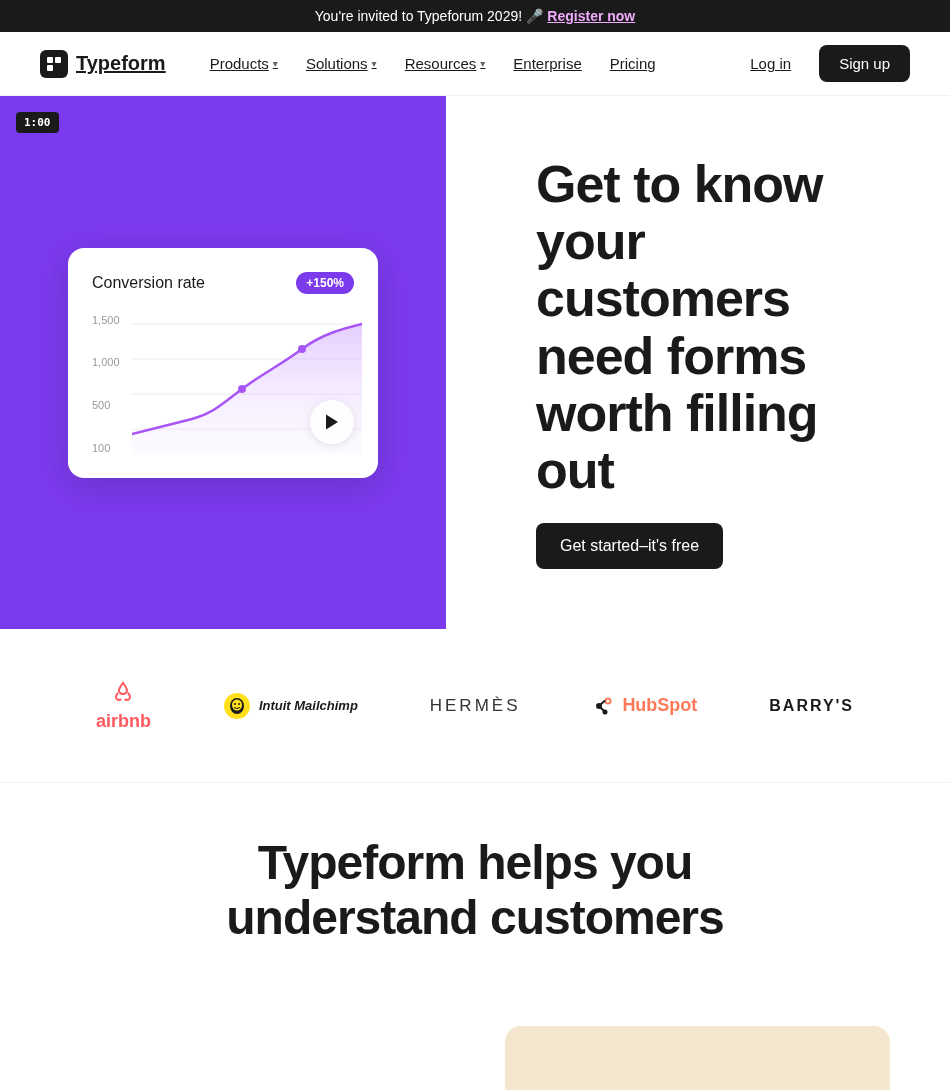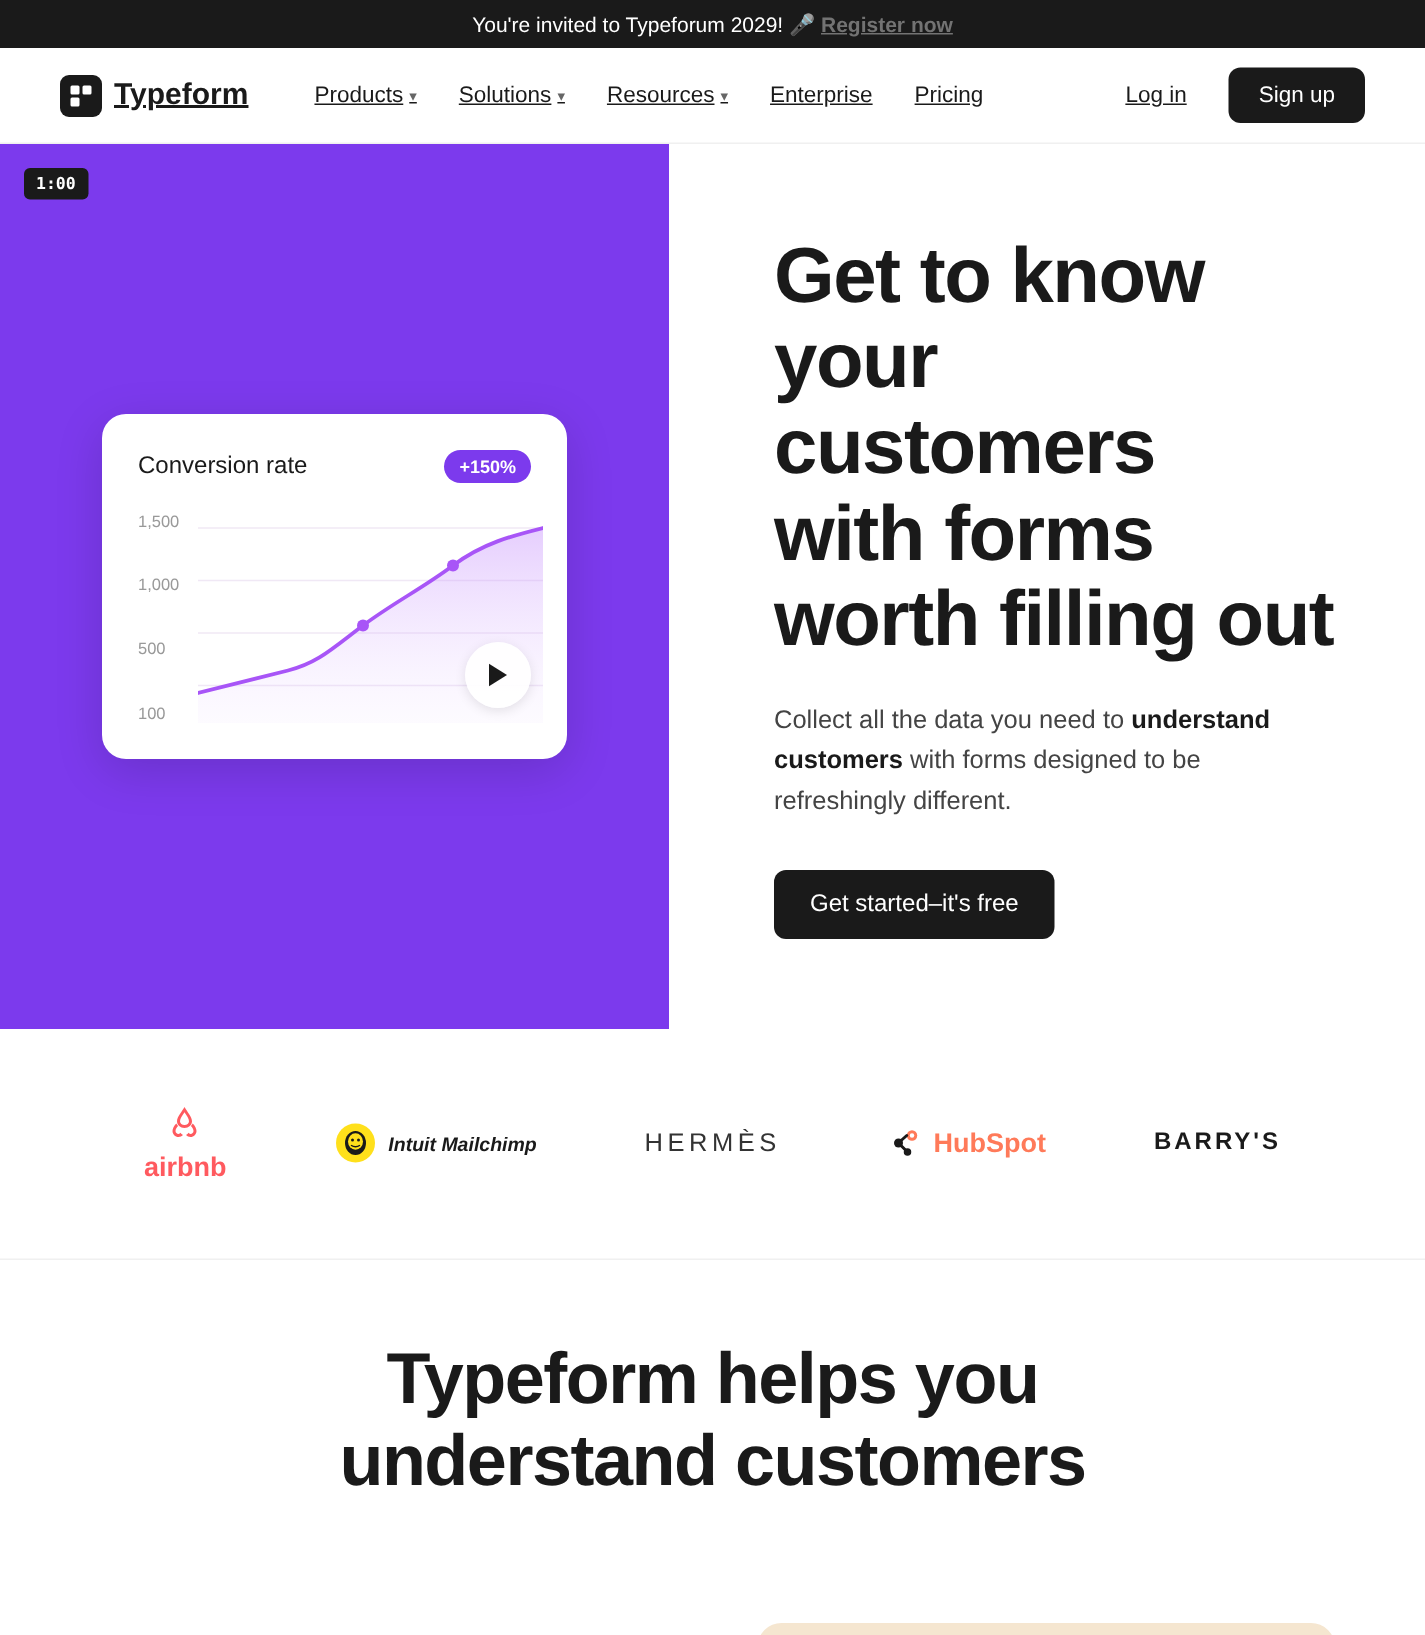--- a/index.html
+++ b/index.html
@@ -7,21 +7,21 @@
 
     
     .top-banner {
       background: #1a1a1a;
       color: #fff;
       text-align: center;
       padding: 8px 16px;
       font-size: 14px;
     }
     .top-banner a {
-      color: #737373;
+      color: #f0abfc;
       font-weight: 700;
       text-decoration: underline;
     }
 
     
     nav {
       display: flex;
       align-items: center;
       justify-content: space-between;
       padding: 0 40px;
@@ -92,20 +92,21 @@
       border: none;
       cursor: pointer;
       border-radius: 8px;
       font-weight: 500;
     }
 
     
     .hero {
       display: flex;
       min-height: 440px;
+      gap: 20px;
     }
     .hero-left {
       width: 446px;
       background: #7c3aed;
       flex-shrink: 0;
       position: relative;
       display: flex;
       align-items: center;
       justify-content: center;
       padding: 40px;
@@ -378,26 +379,23 @@
           </div>
         </div>
       </div>
     </div>
   </div>
 
   <div class="hero-right">
     <h1 class="hero-headline">
       <span>Get to know</span><br>
       <span>your customers</span><br>
-      <span>with forms</span><br>
+      <span>need forms</span><br>
       <span>worth filling out</span>
     </h1>
-    <p class="hero-subtext">
-      <span>Collect all the data you need to </span><strong>understand customers</strong><span> with forms designed to be refreshingly different.</span>
-    </p>
     <button class="btn-cta">Get started–it's free</button>
   </div>
 </section>
 
 <section class="logos-section">
 
   <div class="logo-item airbnb">
     <svg width="24" height="24" viewBox="0 0 24 24" fill="#FF5A5F">
       <path d="M12 2C10.3 5.2 7 8.5 7 11.5C7 14 9.2 16 12 16C14.8 16 17 14 17 11.5C17 8.5 13.7 5.2 12 2ZM12 14C10.3 14 9 12.9 9 11.5C9 9.8 10.5 7.8 12 5.5C13.5 7.8 15 9.8 15 11.5C15 12.9 13.7 14 12 14ZM6.5 13C5 14.5 4 16.5 4 18C4 20.2 5.8 22 8 22C9.2 22 10.2 21.5 11 20.7C10.3 20.3 9.7 19.8 9.2 19.2C8.8 19.7 8.4 20 8 20C6.9 20 6 19.1 6 18C6 17.1 6.7 15.8 7.7 14.7L6.5 13ZM17.5 13L16.3 14.7C17.3 15.8 18 17.1 18 18C18 19.1 17.1 20 16 20C15.6 20 15.2 19.7 14.8 19.2C14.3 19.8 13.7 20.3 13 20.7C13.8 21.5 14.8 22 16 22C18.2 22 20 20.2 20 18C20 16.5 19 14.5 17.5 13Z"></path>
     </svg>

